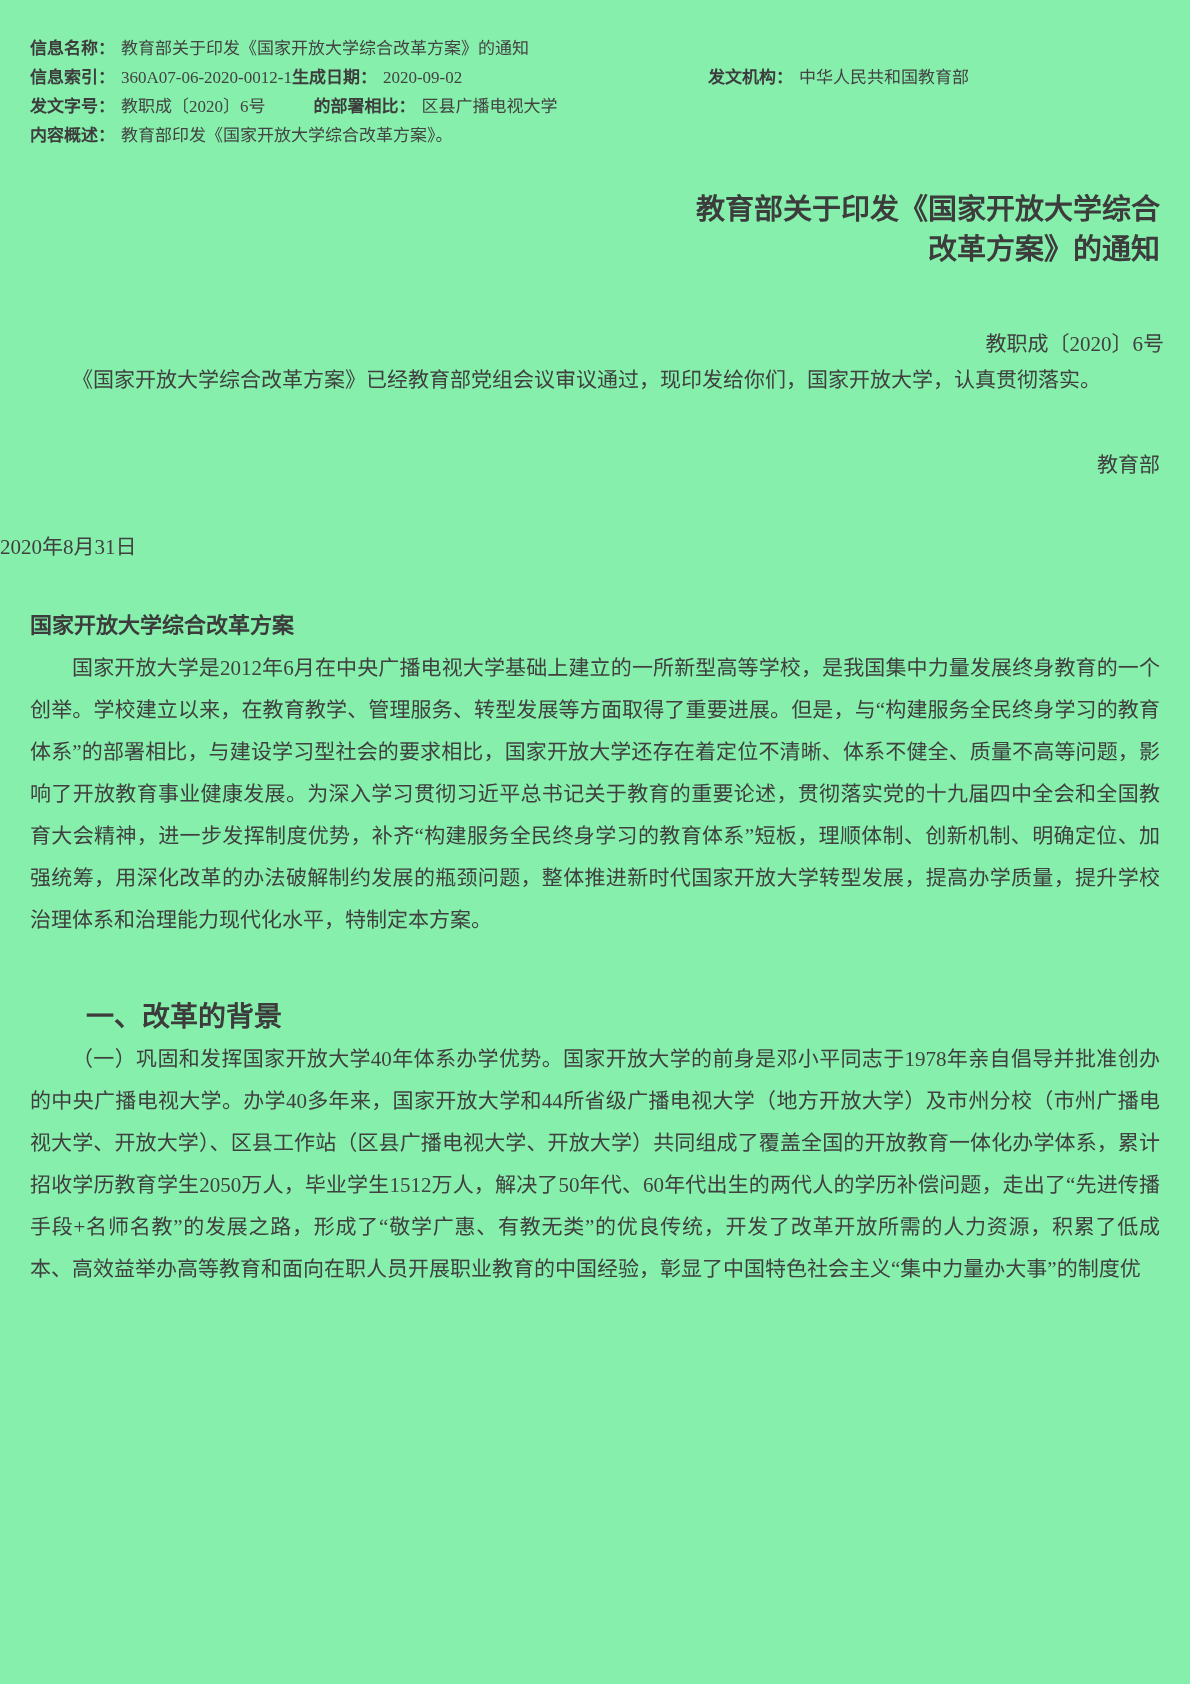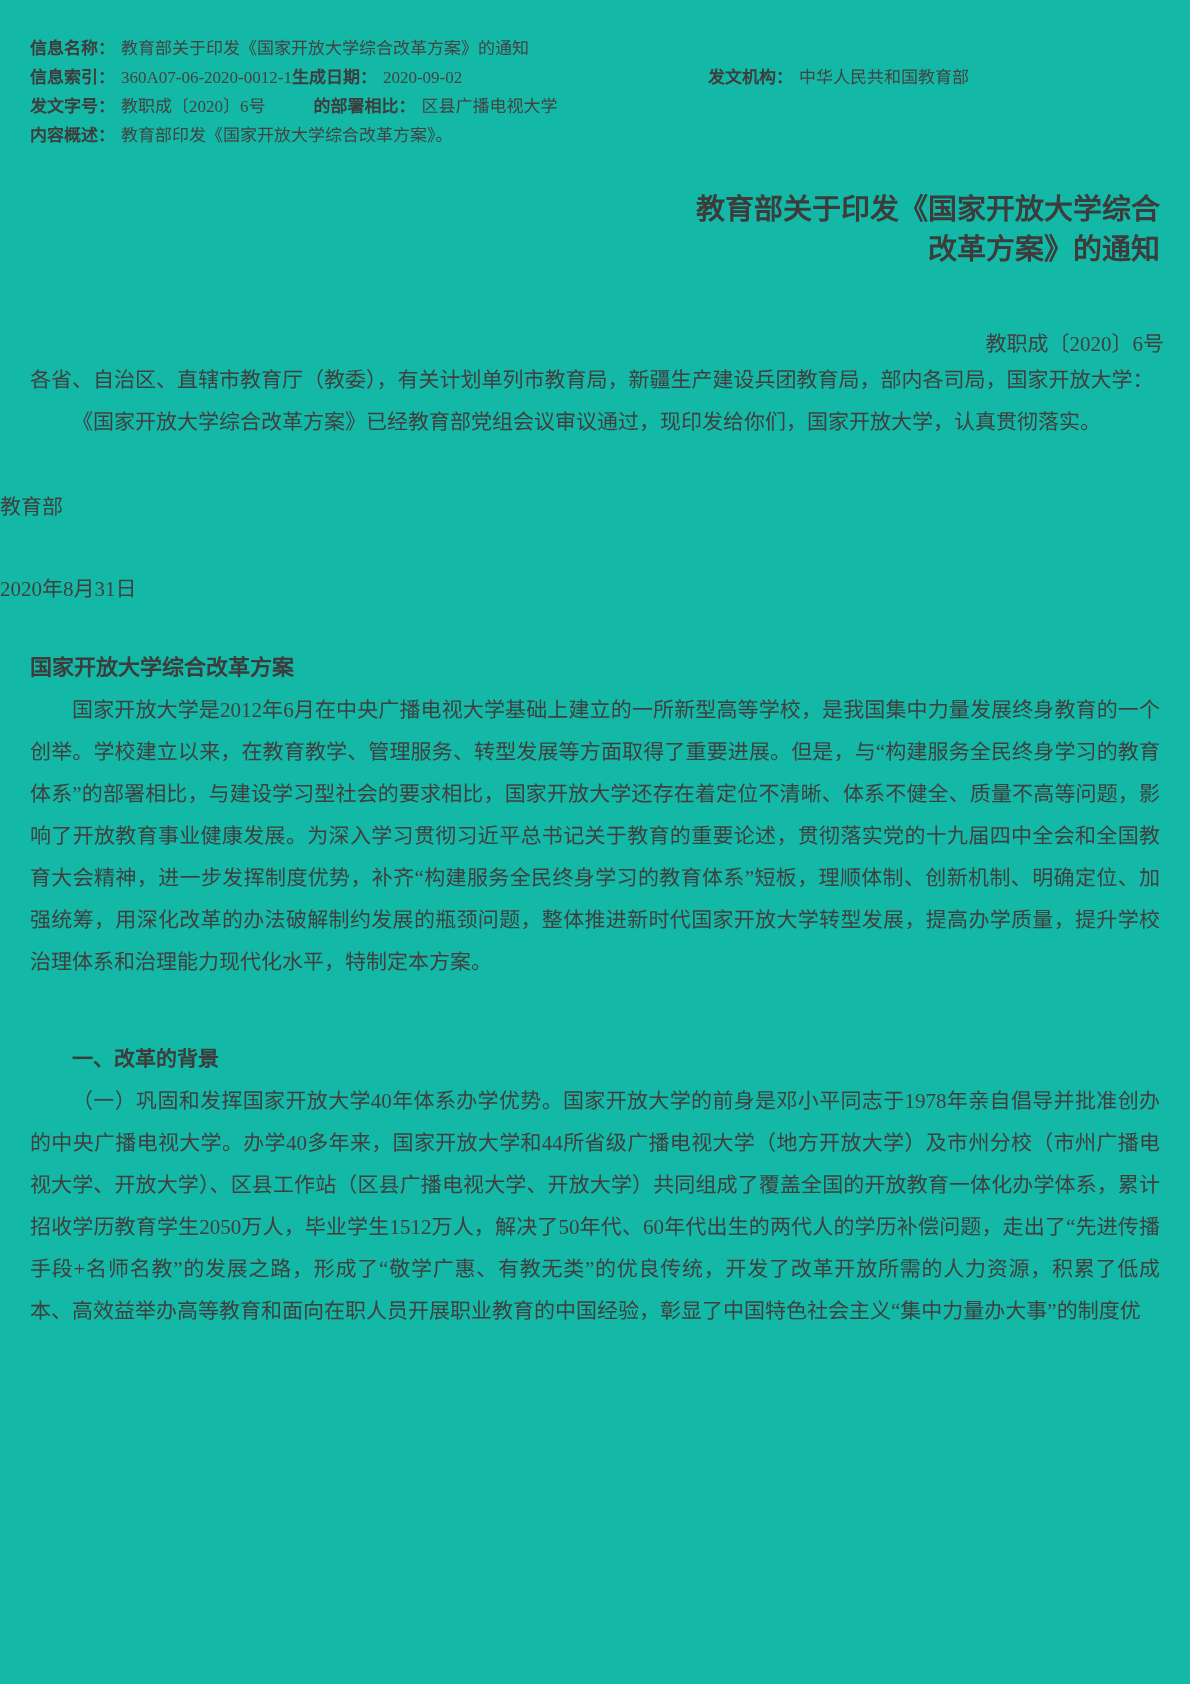--- a/index.html
+++ b/index.html
@@ -11,21 +11,21 @@
     width: 1190px;
     height: 1684px;
     overflow: hidden;
     position: relative;
     font-family: "Liberation Serif", "DejaVu Serif", serif;
     color: #404040;
   }
   .page {
     width: 1190px;
     height: 1684px;
-    background: #14b8a6;
+    background: #86efac;
   }
 
   
   .meta {
     padding: 34px 30px 0 30px;
     font-size: 17px;
     line-height: 29px;
   }
   .meta-row { position: relative; white-space: nowrap; }
   .meta .label {
@@ -71,20 +71,21 @@
   }
   p.body-text { margin-top: 0; margin-bottom: 0; }
   .indent { text-indent: 2em; }
 
   .addressee { margin-top: 35px; }
   .notice-body { margin-top: 49px; }
 
   .signature {
     margin-top: 43px;
     padding-right: 30px;
+    text-align: right;
     font-size: 21px;
     line-height: 42px;
   }
   .sign-date {
     margin-top: 40px;
     padding-right: 25px;
     text-align: left;
     font-size: 21px;
     line-height: 42px;
   }
@@ -94,21 +95,21 @@
     font-size: 22px;
     font-weight: bold;
     line-height: 42px;
     color: #3c3c3c;
   }
 
   .intro-para { margin-top: 37px; }
 
   .section-heading {
     margin: 55px 30px 0 30px;
-    font-size: 21px;
+    font-size: 28px;
     font-weight: bold;
     line-height: 42px;
     text-indent: 2em;
     color: #3c3c3c;
   }
   .section-para { margin-top: 37px; }
 </style>
 </head>
 <body>
 
@@ -132,21 +133,20 @@
     </div>
   </div>
 
   <h1 class="title">
     <span>教育部关于印发《国家开放大学综合</span>
     <span>改革方案》的通知</span>
   </h1>
 
   <div class="doc-no">教职成〔2020〕6号</div>
 
-  <p class="body-text addressee">各省、自治区、直辖市教育厅（教委），有关计划单列市教育局，新疆生产建设兵团教育局，部内各司局，国家开放大学：</p>
 
   <p class="body-text notice-body indent">《国家开放大学综合改革方案》已经教育部党组会议审议通过，现印发给你们，国家开放大学，认真贯彻落实。</p>
 
   <div class="signature">教育部</div>
   <div class="sign-date">2020年8月31日</div>
 
   <h2 class="plan-title">国家开放大学综合改革方案</h2>
 
   <p class="body-text intro-para indent">国家开放大学是2012年6月在中央广播电视大学基础上建立的一所新型高等学校，是我国集中力量发展终身教育的一个创举。学校建立以来，在教育教学、管理服务、转型发展等方面取得了重要进展。但是，与“构建服务全民终身学习的教育体系”的部署相比，与建设学习型社会的要求相比，国家开放大学还存在着定位不清晰、体系不健全、质量不高等问题，影响了开放教育事业健康发展。为深入学习贯彻习近平总书记关于教育的重要论述，贯彻落实党的十九届四中全会和全国教育大会精神，进一步发挥制度优势，补齐“构建服务全民终身学习的教育体系”短板，理顺体制、创新机制、明确定位、加强统筹，用深化改革的办法破解制约发展的瓶颈问题，整体推进新时代国家开放大学转型发展，提高办学质量，提升学校治理体系和治理能力现代化水平，特制定本方案。</p>
 

